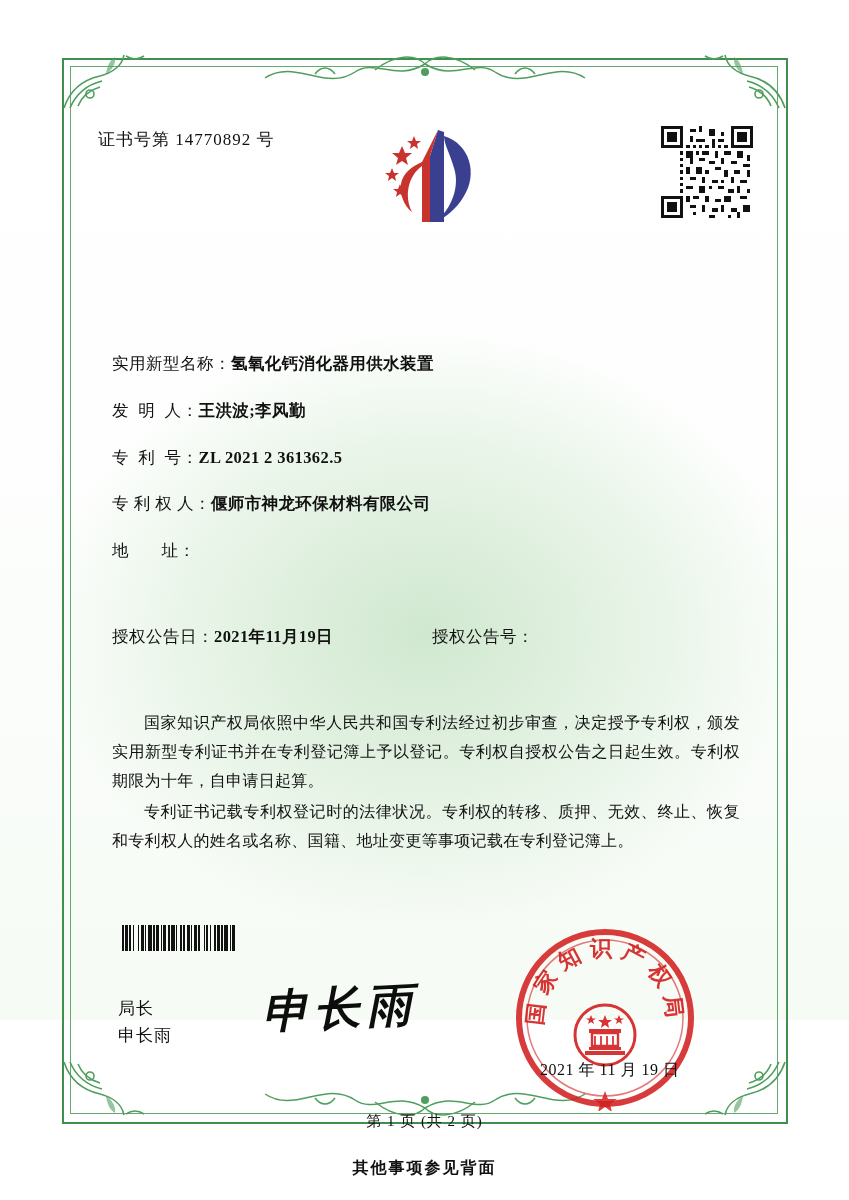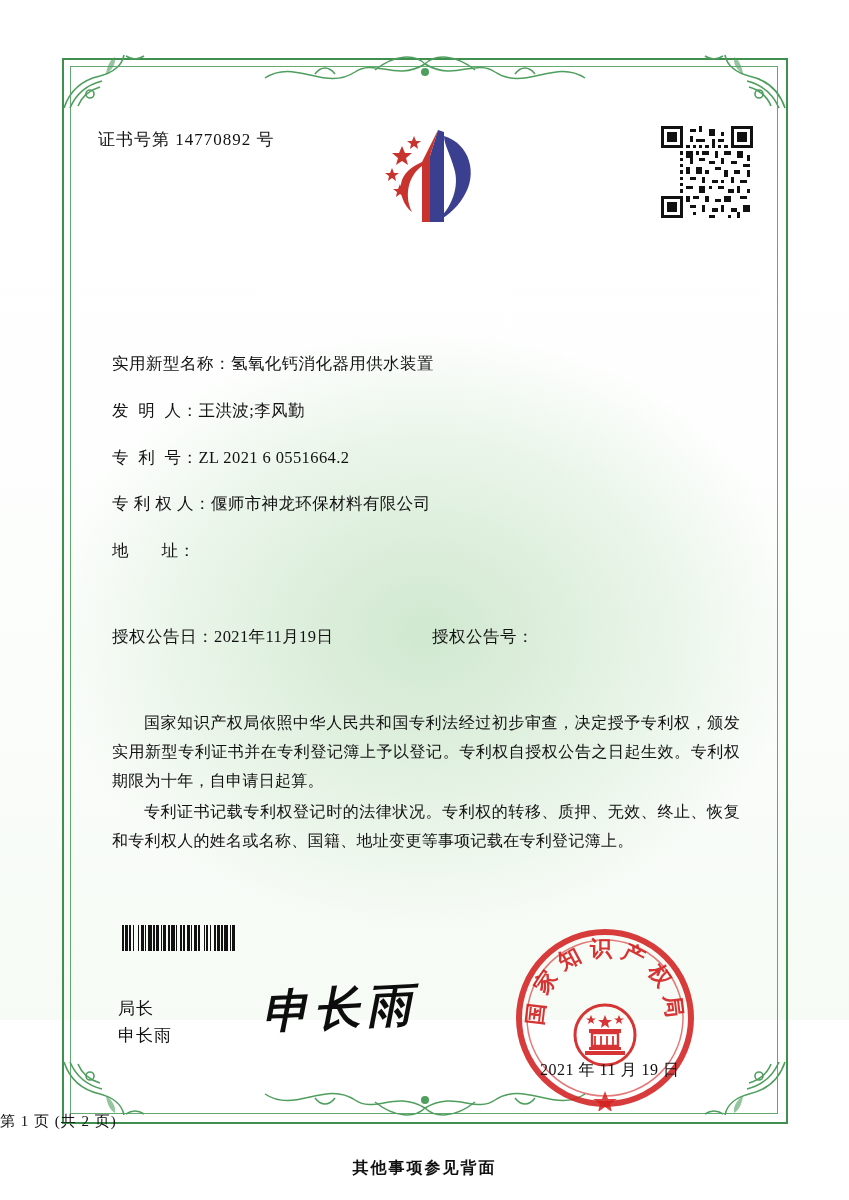--- a/index.html
+++ b/index.html
@@ -123,20 +123,21 @@
     line-height: 1.5;
   }
   .field-label {
     flex: 0 0 auto;
     white-space: pre;
     letter-spacing: 0.5px;
   }
   .field-value {
     flex: 1 1 auto;
     letter-spacing: 0.4px;
+    font-weight: bold;
   }
   .row-double {
     display: flex;
     align-items: baseline;
     font-size: 16.5px;
     margin-bottom: 10px;
   }
   .row-double .seg-a { flex: 0 0 320px; display: flex; }
   .row-double .seg-b { flex: 1 1 auto; display: flex; margin-top: 40px; }
 
@@ -204,21 +205,21 @@
     font-size: 16px;
     letter-spacing: 0.5px;
     color: #111;
     white-space: nowrap;
   }
 
   
   .page-num {
     position: absolute;
     left: 0; right: 0; top: 1112px;
-    text-align: left;
+    text-align: center;
     font-size: 15px;
     letter-spacing: 1px;
   }
   .footnote {
     position: absolute;
     left: 0; right: 0; top: 1158px;
     text-align: center;
     font-size: 16px;
     letter-spacing: 2px;
     font-weight: bold;
@@ -414,21 +415,21 @@
     <div class="field-row">
       <span class="field-label">实用新型名称：</span>
       <span class="field-value">氢氧化钙消化器用供水装置</span>
     </div>
     <div class="field-row">
       <span class="field-label">发  明  人：</span>
       <span class="field-value">王洪波;李风勤</span>
     </div>
     <div class="field-row">
       <span class="field-label">专  利  号：</span>
-      <span class="field-value">ZL 2021 6 0551664.2</span>
+      <span class="field-value">ZL 2021 2 361362.5</span>
     </div>
     <div class="field-row">
       <span class="field-label">专 利 权 人：</span>
       <span class="field-value">偃师市神龙环保材料有限公司</span>
     </div>
     <div class="field-row">
       <span class="field-label">地       址：</span>
     </div>
 
     <div class="row-double">

